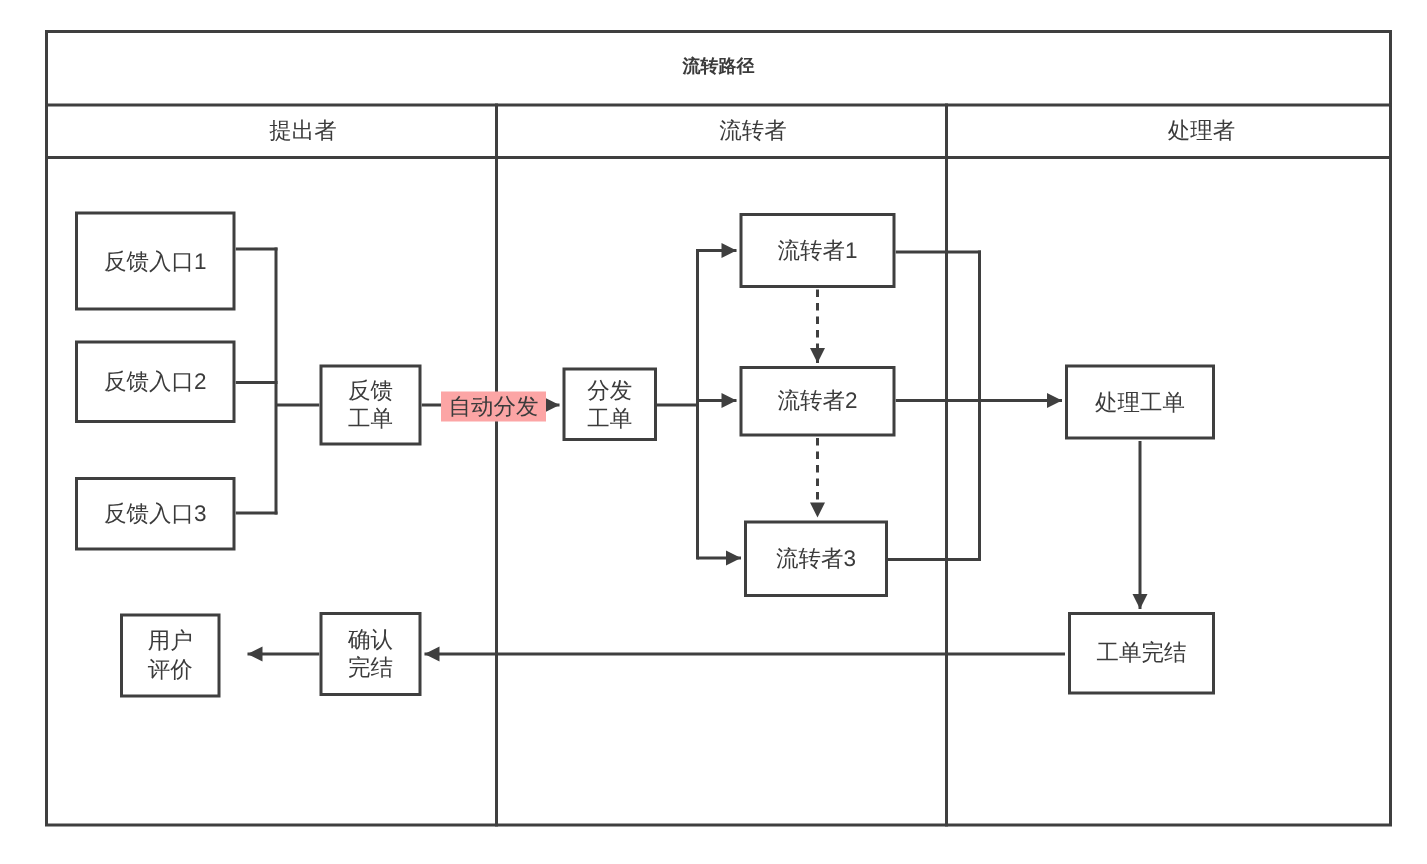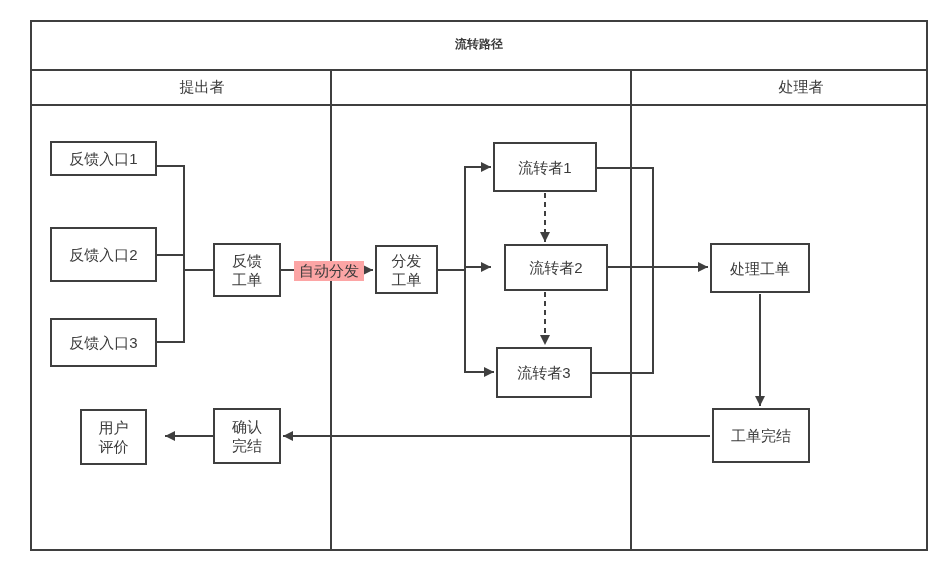--- a/index.html
+++ b/index.html
@@ -61,20 +61,21 @@
 <div class="stage">
 
   <div class="abs frame"></div>
   <div class="abs hline" style="left:30px; top:69px;  width:898px;"></div>
   <div class="abs hline" style="left:30px; top:104px; width:898px;"></div>
   <div class="abs vline" style="left:330px; top:69px; height:482px;"></div>
   <div class="abs vline" style="left:630px; top:69px; height:482px;"></div>
 
   <div class="abs title-cell">流转路径</div>
   <div class="abs lane-cell" style="left:30px;  width:300px;">提出者</div>
+  <div class="abs lane-cell" style="left:330px; width:300px;">流转者</div>
   <div class="abs lane-cell" style="left:630px; width:298px;">处理者</div>
 
   <svg class="abs wires" width="951" height="576" viewBox="0 0 951 576">
     <defs>
       <marker id="arrow" markerUnits="userSpaceOnUse" markerWidth="12" markerHeight="12" viewBox="0 0 12 12" refX="11" refY="6" orient="auto">
         <path d="M1,1 L11,6 L1,11 Z" fill="#3f3f3f"></path>
       </marker>
     </defs>
 
     <g stroke="#3f3f3f" stroke-width="2" fill="none">
@@ -108,29 +109,29 @@
       <line x1="653" y1="267" x2="708" y2="267" marker-end="url(#arrow)"></line>
     </g>
 
     <g stroke="#3f3f3f" stroke-width="2" fill="none">
       <line x1="760" y1="294" x2="760" y2="406" marker-end="url(#arrow)"></line>
       <line x1="710" y1="436" x2="283" y2="436" marker-end="url(#arrow)"></line>
       <line x1="213" y1="436" x2="165" y2="436" marker-end="url(#arrow)"></line>
     </g>
   </svg>
 
-  <div class="abs node" style="left:50px;  top:141px; width:107px; height:35px;">反馈入口1</div>
+  <div class="abs node" style="left:50px;  top:141px; width:107px; height:66px;">反馈入口1</div>
   <div class="abs node" style="left:50px;  top:227px; width:107px; height:55px;">反馈入口2</div>
   <div class="abs node" style="left:50px;  top:318px; width:107px; height:49px;">反馈入口3</div>
   <div class="abs node" style="left:213px; top:243px; width:68px;  height:54px;">反馈
 工单</div>
   <div class="abs node" style="left:375px; top:245px; width:63px;  height:49px;">分发
 工单</div>
   <div class="abs node" style="left:493px; top:142px; width:104px; height:50px;">流转者1</div>
-  <div class="abs node" style="left:504px; top:244px; width:104px; height:47px;">流转者2</div>
+  <div class="abs node" style="left:493px; top:244px; width:104px; height:47px;">流转者2</div>
   <div class="abs node" style="left:496px; top:347px; width:96px;  height:51px;">流转者3</div>
   <div class="abs node" style="left:710px; top:243px; width:100px; height:50px;">处理工单</div>
   <div class="abs node" style="left:712px; top:408px; width:98px;  height:55px;">工单完结</div>
   <div class="abs node" style="left:213px; top:408px; width:68px;  height:56px;">确认
 完结</div>
   <div class="abs node" style="left:80px;  top:409px; width:67px;  height:56px;">用户
 评价</div>
 
   <div class="abs edge-label">自动分发</div>
 

